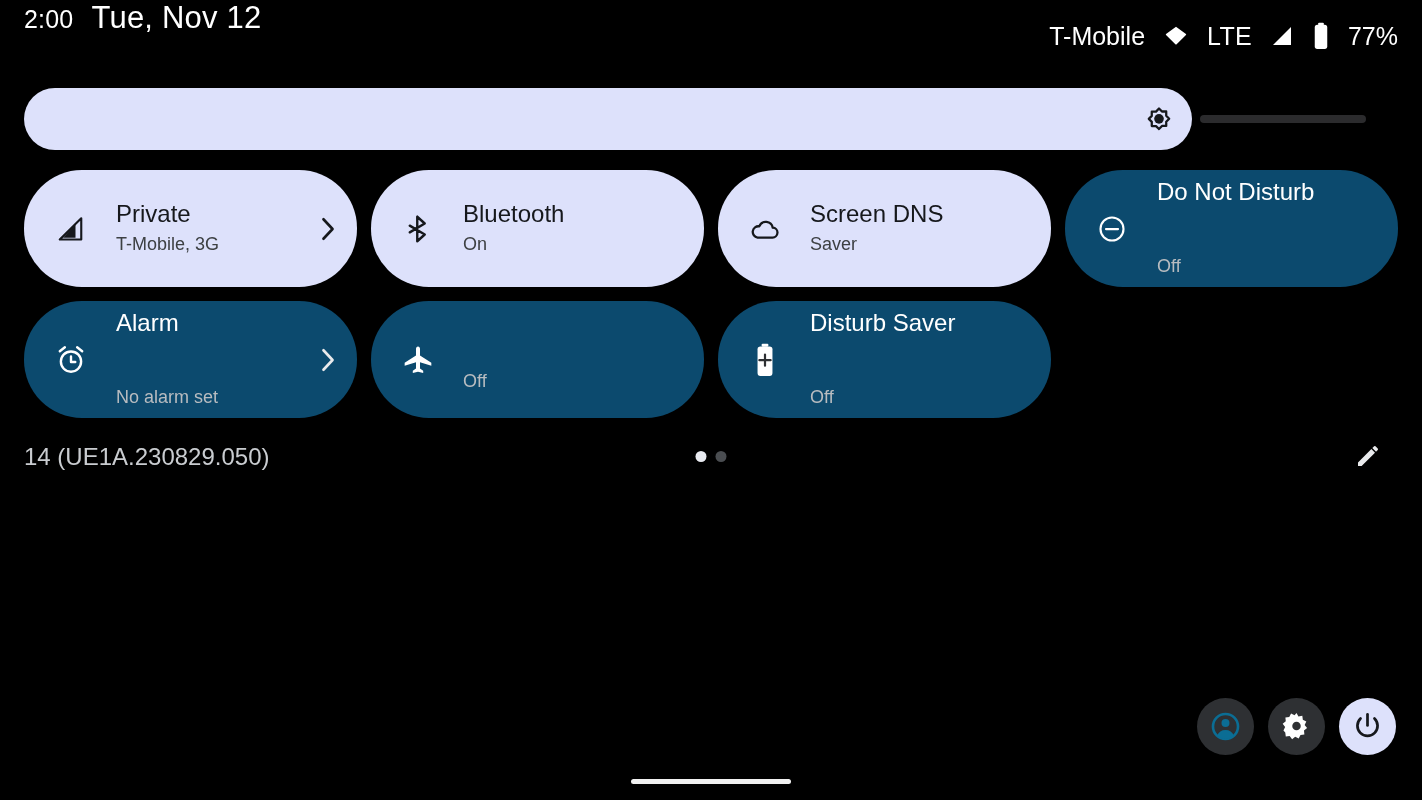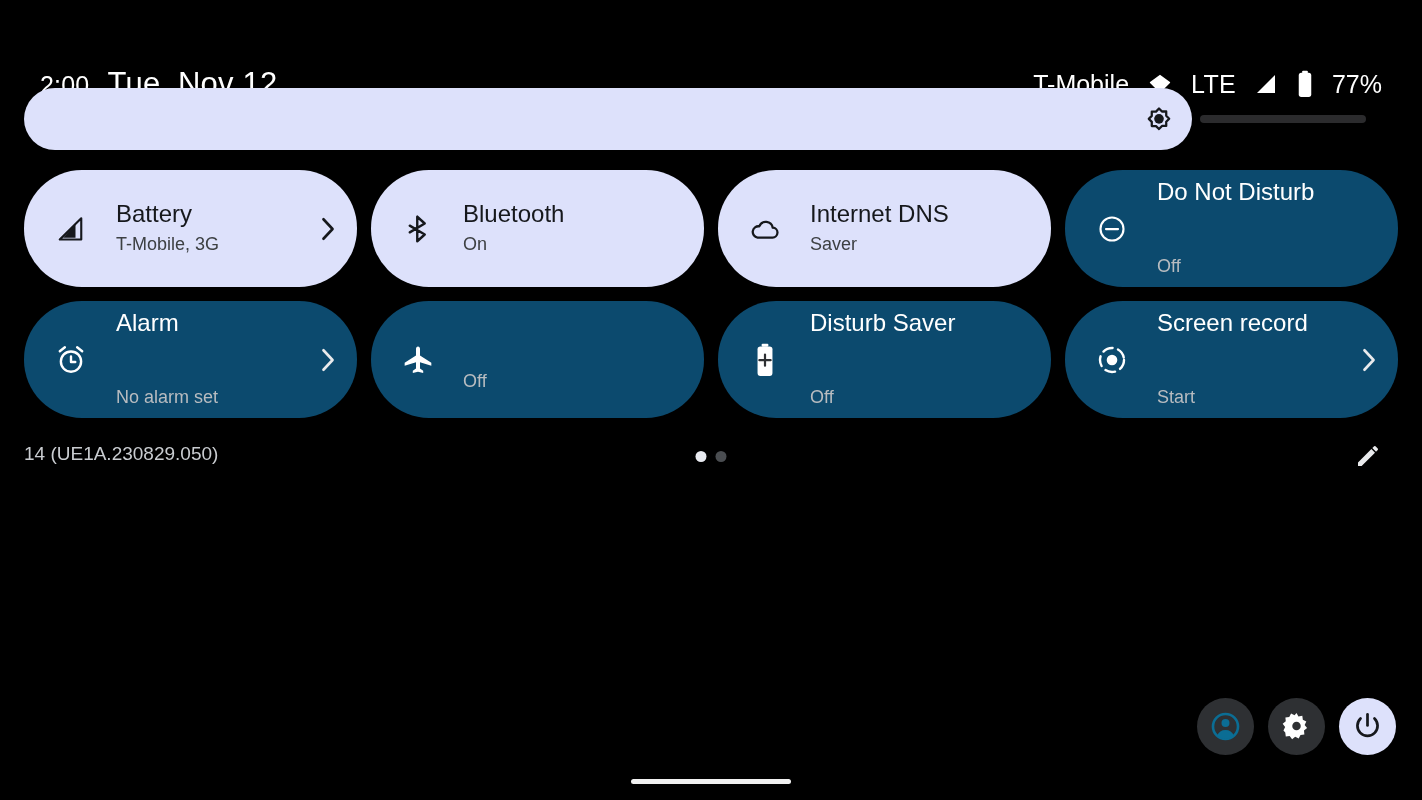--- a/index.html
+++ b/index.html
@@ -7,23 +7,22 @@
     width: 1422px; height: 800px;
     background: #000000;
     font-family: "Liberation Sans", sans-serif;
     overflow: hidden;
   }
   #screen { position: relative; width: 1422px; height: 800px; background: #000; }
 
   
   .status-bar {
     position: absolute; top: 0; left: 0; width: 1422px; height: 72px;
-    display: flex; align-items: center; justify-content: space-between;
-    padding: 0 40px;
-    margin-top: 48px;
+    display: flex; justify-content: space-between;
+    padding: 0 24px;
   }
   .status-left { display: flex; align-items: baseline; gap: 18px; }
   .status-clock { color: #ffffff; font-size: 25px; letter-spacing: .2px; }
   .status-date  { color: #ffffff; font-size: 31px; letter-spacing: .2px; }
   .status-right { display: flex; align-items: center; gap: 18px; }
   .status-carrier { color: #ffffff; font-size: 25px; }
   .status-lte { color: #ffffff; font-size: 25px; letter-spacing: .3px; }
   .status-batt-pct { color: #ffffff; font-size: 25px; }
   .ico { display: inline-flex; align-items: center; justify-content: center; }
 
@@ -74,21 +73,21 @@
   .tile.inactive .tile-title { color: #ffffff; }
   .tile.inactive .tile-sub   { color: #b8bcc0; margin-top: 44px; }
   .tile-chevron { width: 22px; height: 34px; flex: 0 0 22px; display:flex; align-items:center; justify-content:center; }
 
   
   .qs-footer {
     position: absolute; left: 24px; top: 440px; width: 1374px; height: 36px;
   }
   .build-label {
     position: absolute; left: 0; top: 3px;
-    color: #c9ccd0; font-size: 19px; white-space: nowrap;
+    color: #c9ccd0; font-size: 24px; white-space: nowrap;
   }
   .page-dots {
     position: absolute; left: 50%; top: 11px; transform: translateX(-50%);
     display: flex; gap: 9px; align-items: center;
   }
   .dot { width: 11px; height: 11px; border-radius: 50%; }
   .dot.on  { background: #e8eaf0; }
   .dot.off { background: #4a4d51; }
   .edit-pencil {
     position: absolute; right: 14px; top: 0; width: 32px; height: 32px;
@@ -159,21 +158,21 @@
   <div class="tiles">
 
     <div class="tile active">
       <span class="tile-icon">
         <svg width="30" height="30" viewBox="0 0 24 24">
           <path d="M3 20.4h17.2V3.4z" fill="none" stroke="#16181c" stroke-width="1.7" stroke-linejoin="round"></path>
           <path d="M5.6 18.9h10V8.2z" fill="#16181c"></path>
         </svg>
       </span>
       <span class="tile-text">
-        <span class="tile-title">Battery</span>
+        <span class="tile-title">Private</span>
         <span class="tile-sub">T-Mobile, 3G</span>
       </span>
       <span class="tile-chevron">
         <svg width="20" height="26" viewBox="0 0 12 20">
             <path d="M2.5 2.5 9.5 10l-7 7.5" fill="none" stroke="#16181c" stroke-width="2" stroke-linecap="round" stroke-linejoin="round"></path>
           </svg>
       </span>
     </div>
 
     <div class="tile active">
@@ -188,21 +187,21 @@
       </span>
     </div>
 
     <div class="tile active">
       <span class="tile-icon">
         <svg width="32" height="32" viewBox="0 0 24 24">
           <path d="M6.4 18.4h11.1a3.7 3.7 0 0 0 .3-7.4 5.3 5.3 0 0 0-10.1-1 3.8 3.8 0 0 0-1.3 8.4z" fill="none" stroke="#16181c" stroke-width="1.7" stroke-linejoin="round"></path>
         </svg>
       </span>
       <span class="tile-text">
-        <span class="tile-title">Internet DNS</span>
+        <span class="tile-title">Screen DNS</span>
         <span class="tile-sub">Saver</span>
       </span>
     </div>
 
     <div class="tile inactive">
       <span class="tile-icon">
         <svg width="30" height="30" viewBox="0 0 24 24">
           <circle cx="12" cy="12" r="9.2" fill="none" stroke="#ffffff" stroke-width="1.7"></circle>
           <path d="M7.2 12h9.6" stroke="#ffffff" stroke-width="1.8" stroke-linecap="round"></path>
         </svg>
@@ -250,37 +249,20 @@
           <rect x="1.3" y="2.6" width="11.4" height="22.6" rx="2.2" fill="#ffffff"></rect>
           <path d="M7 8.8v8.6M2.7 13.1h8.6" stroke="#2e3033" stroke-width="1.7" stroke-linecap="round"></path>
         </svg>
       </span>
       <span class="tile-text">
         <span class="tile-title">Disturb Saver</span>
         <span class="tile-sub">Off</span>
       </span>
     </div>
 
-    <div class="tile inactive">
-      <span class="tile-icon">
-        <svg width="32" height="32" viewBox="0 0 24 24">
-          <circle cx="12" cy="12" r="9" fill="none" stroke="#ffffff" stroke-width="1.8" stroke-linecap="round" stroke-dasharray="7.5 4.2"></circle>
-          <circle cx="12" cy="12" r="4" fill="#ffffff"></circle>
-        </svg>
-      </span>
-      <span class="tile-text">
-        <span class="tile-title">Screen record</span>
-        <span class="tile-sub">Start</span>
-      </span>
-      <span class="tile-chevron">
-        <svg width="20" height="26" viewBox="0 0 12 20">
-            <path d="M2.5 2.5 9.5 10l-7 7.5" fill="none" stroke="#e9eaec" stroke-width="2" stroke-linecap="round" stroke-linejoin="round"></path>
-          </svg>
-      </span>
-    </div>
   </div>
 
   <div class="qs-footer">
     <span class="build-label">14 (UE1A.230829.050)</span>
     <span class="page-dots">
       <span class="dot on"></span>
       <span class="dot off"></span>
     </span>
     <span class="edit-pencil ico">
       <svg width="30" height="30" viewBox="0 0 24 24">

